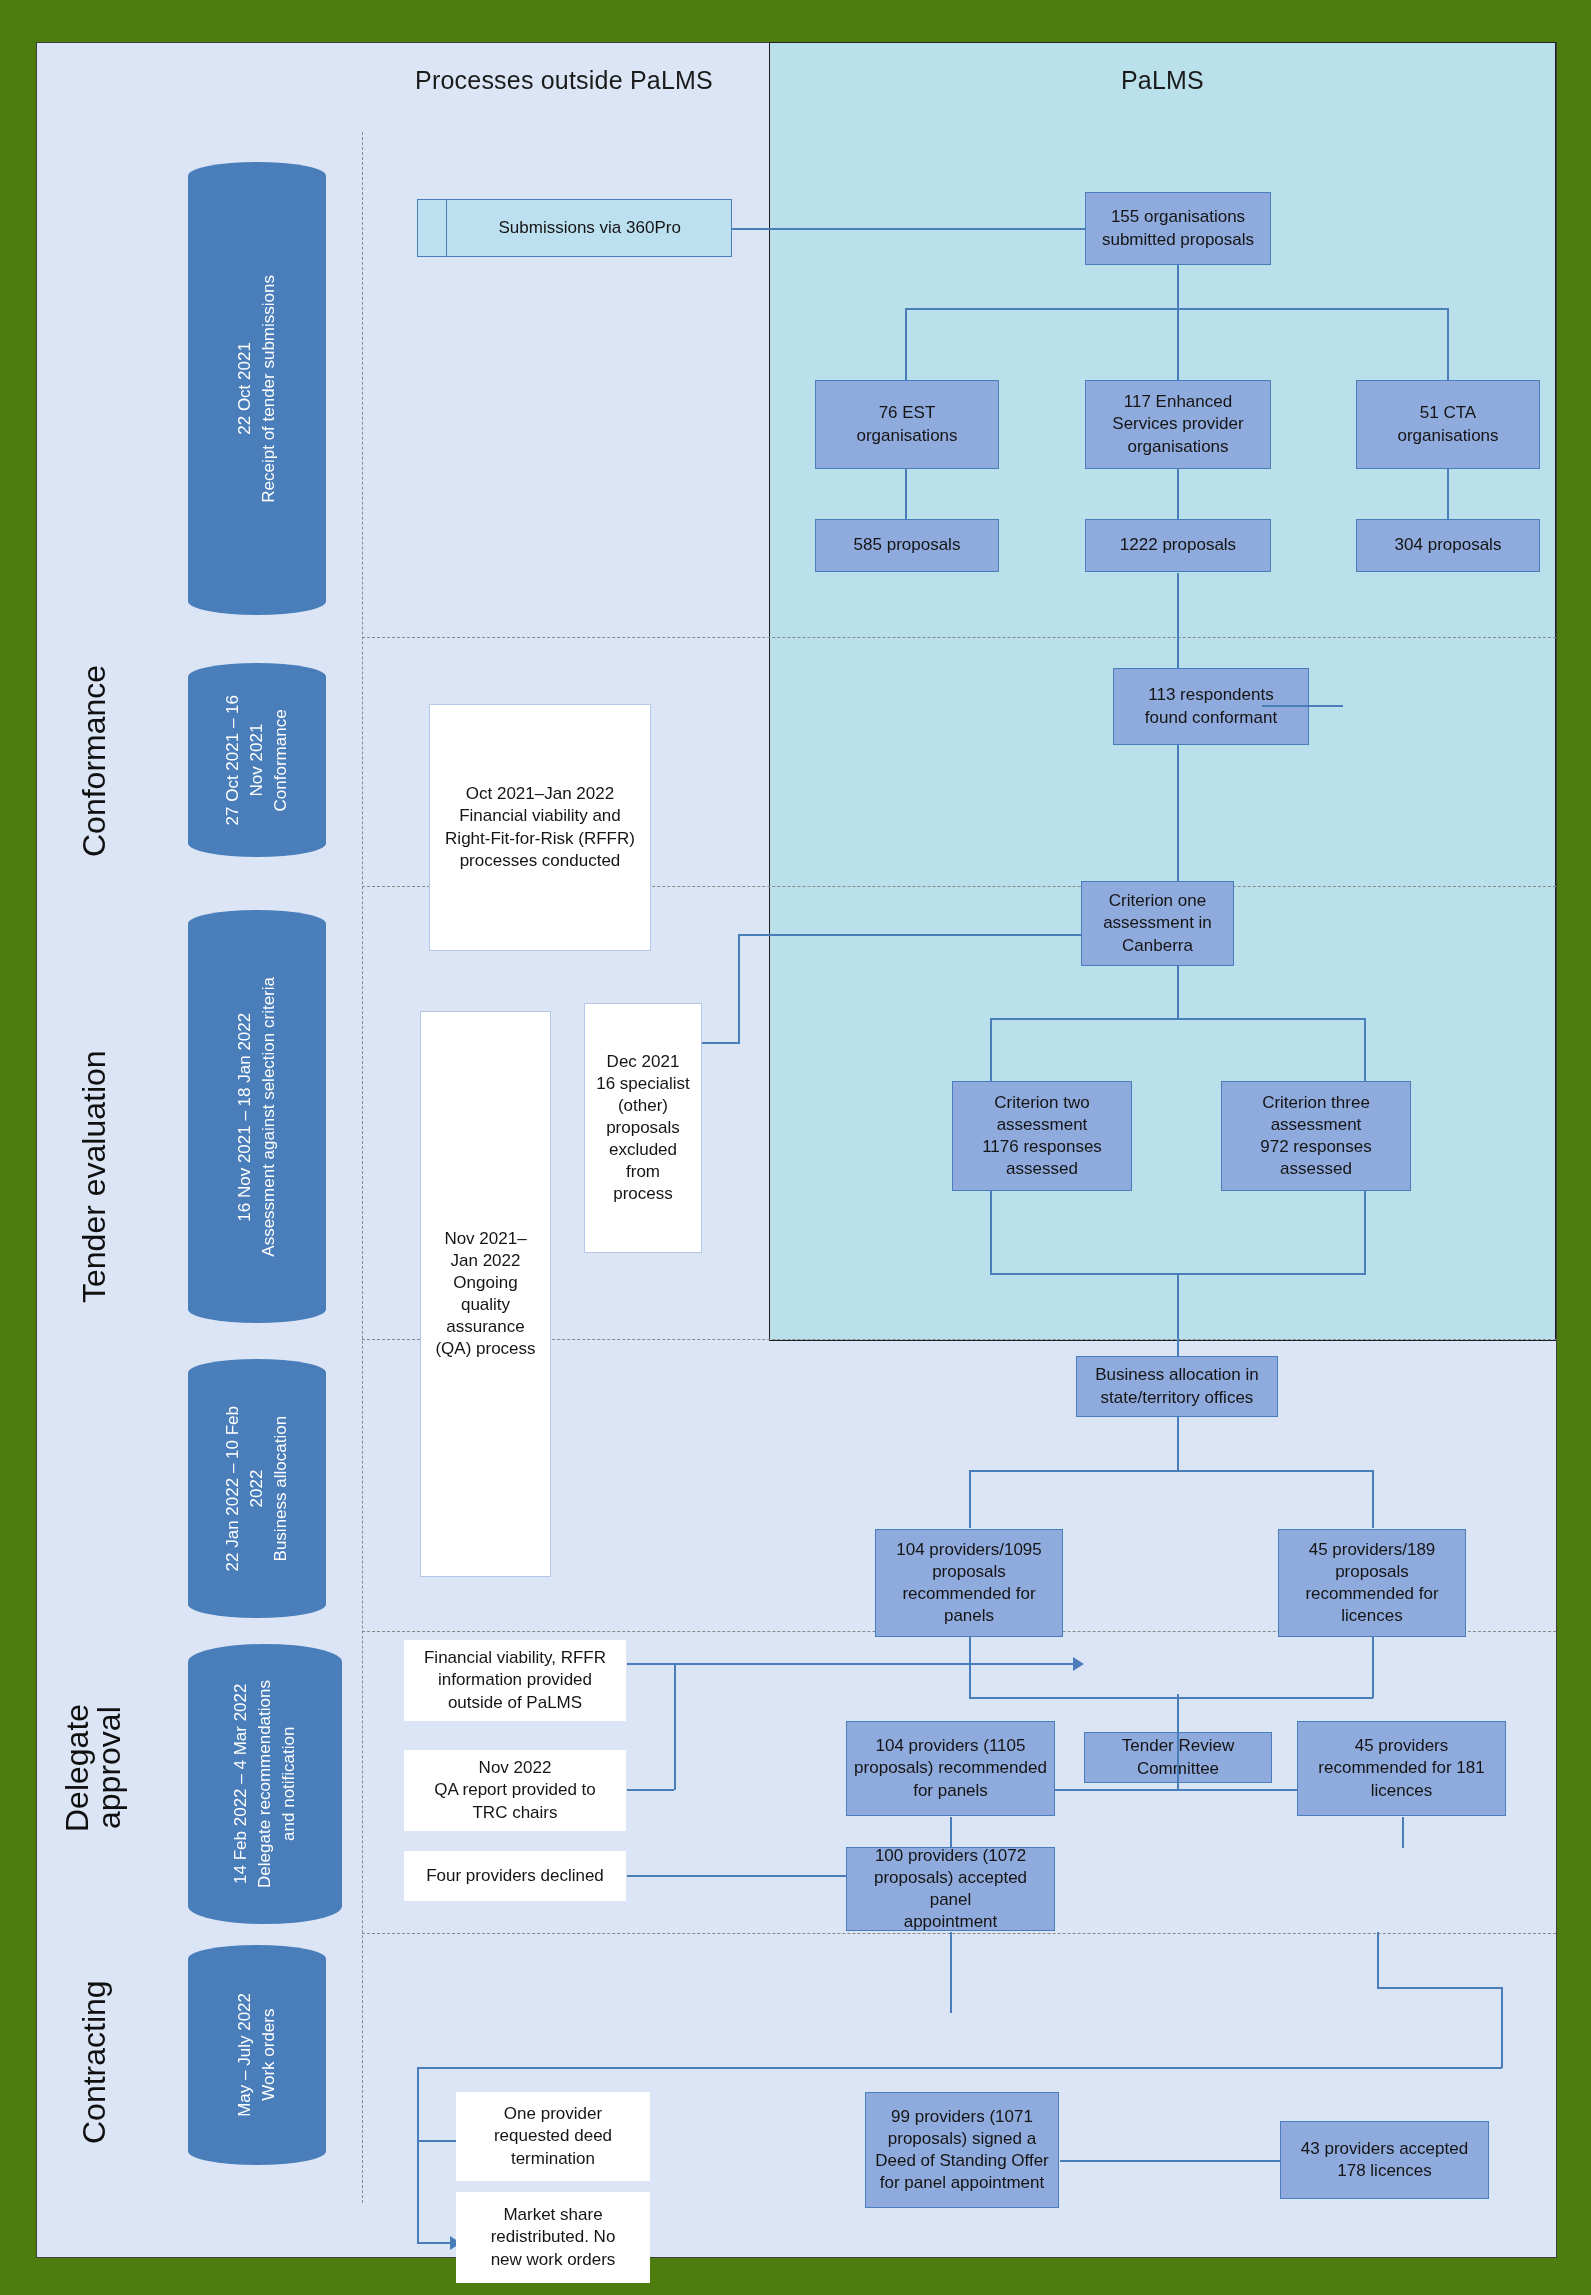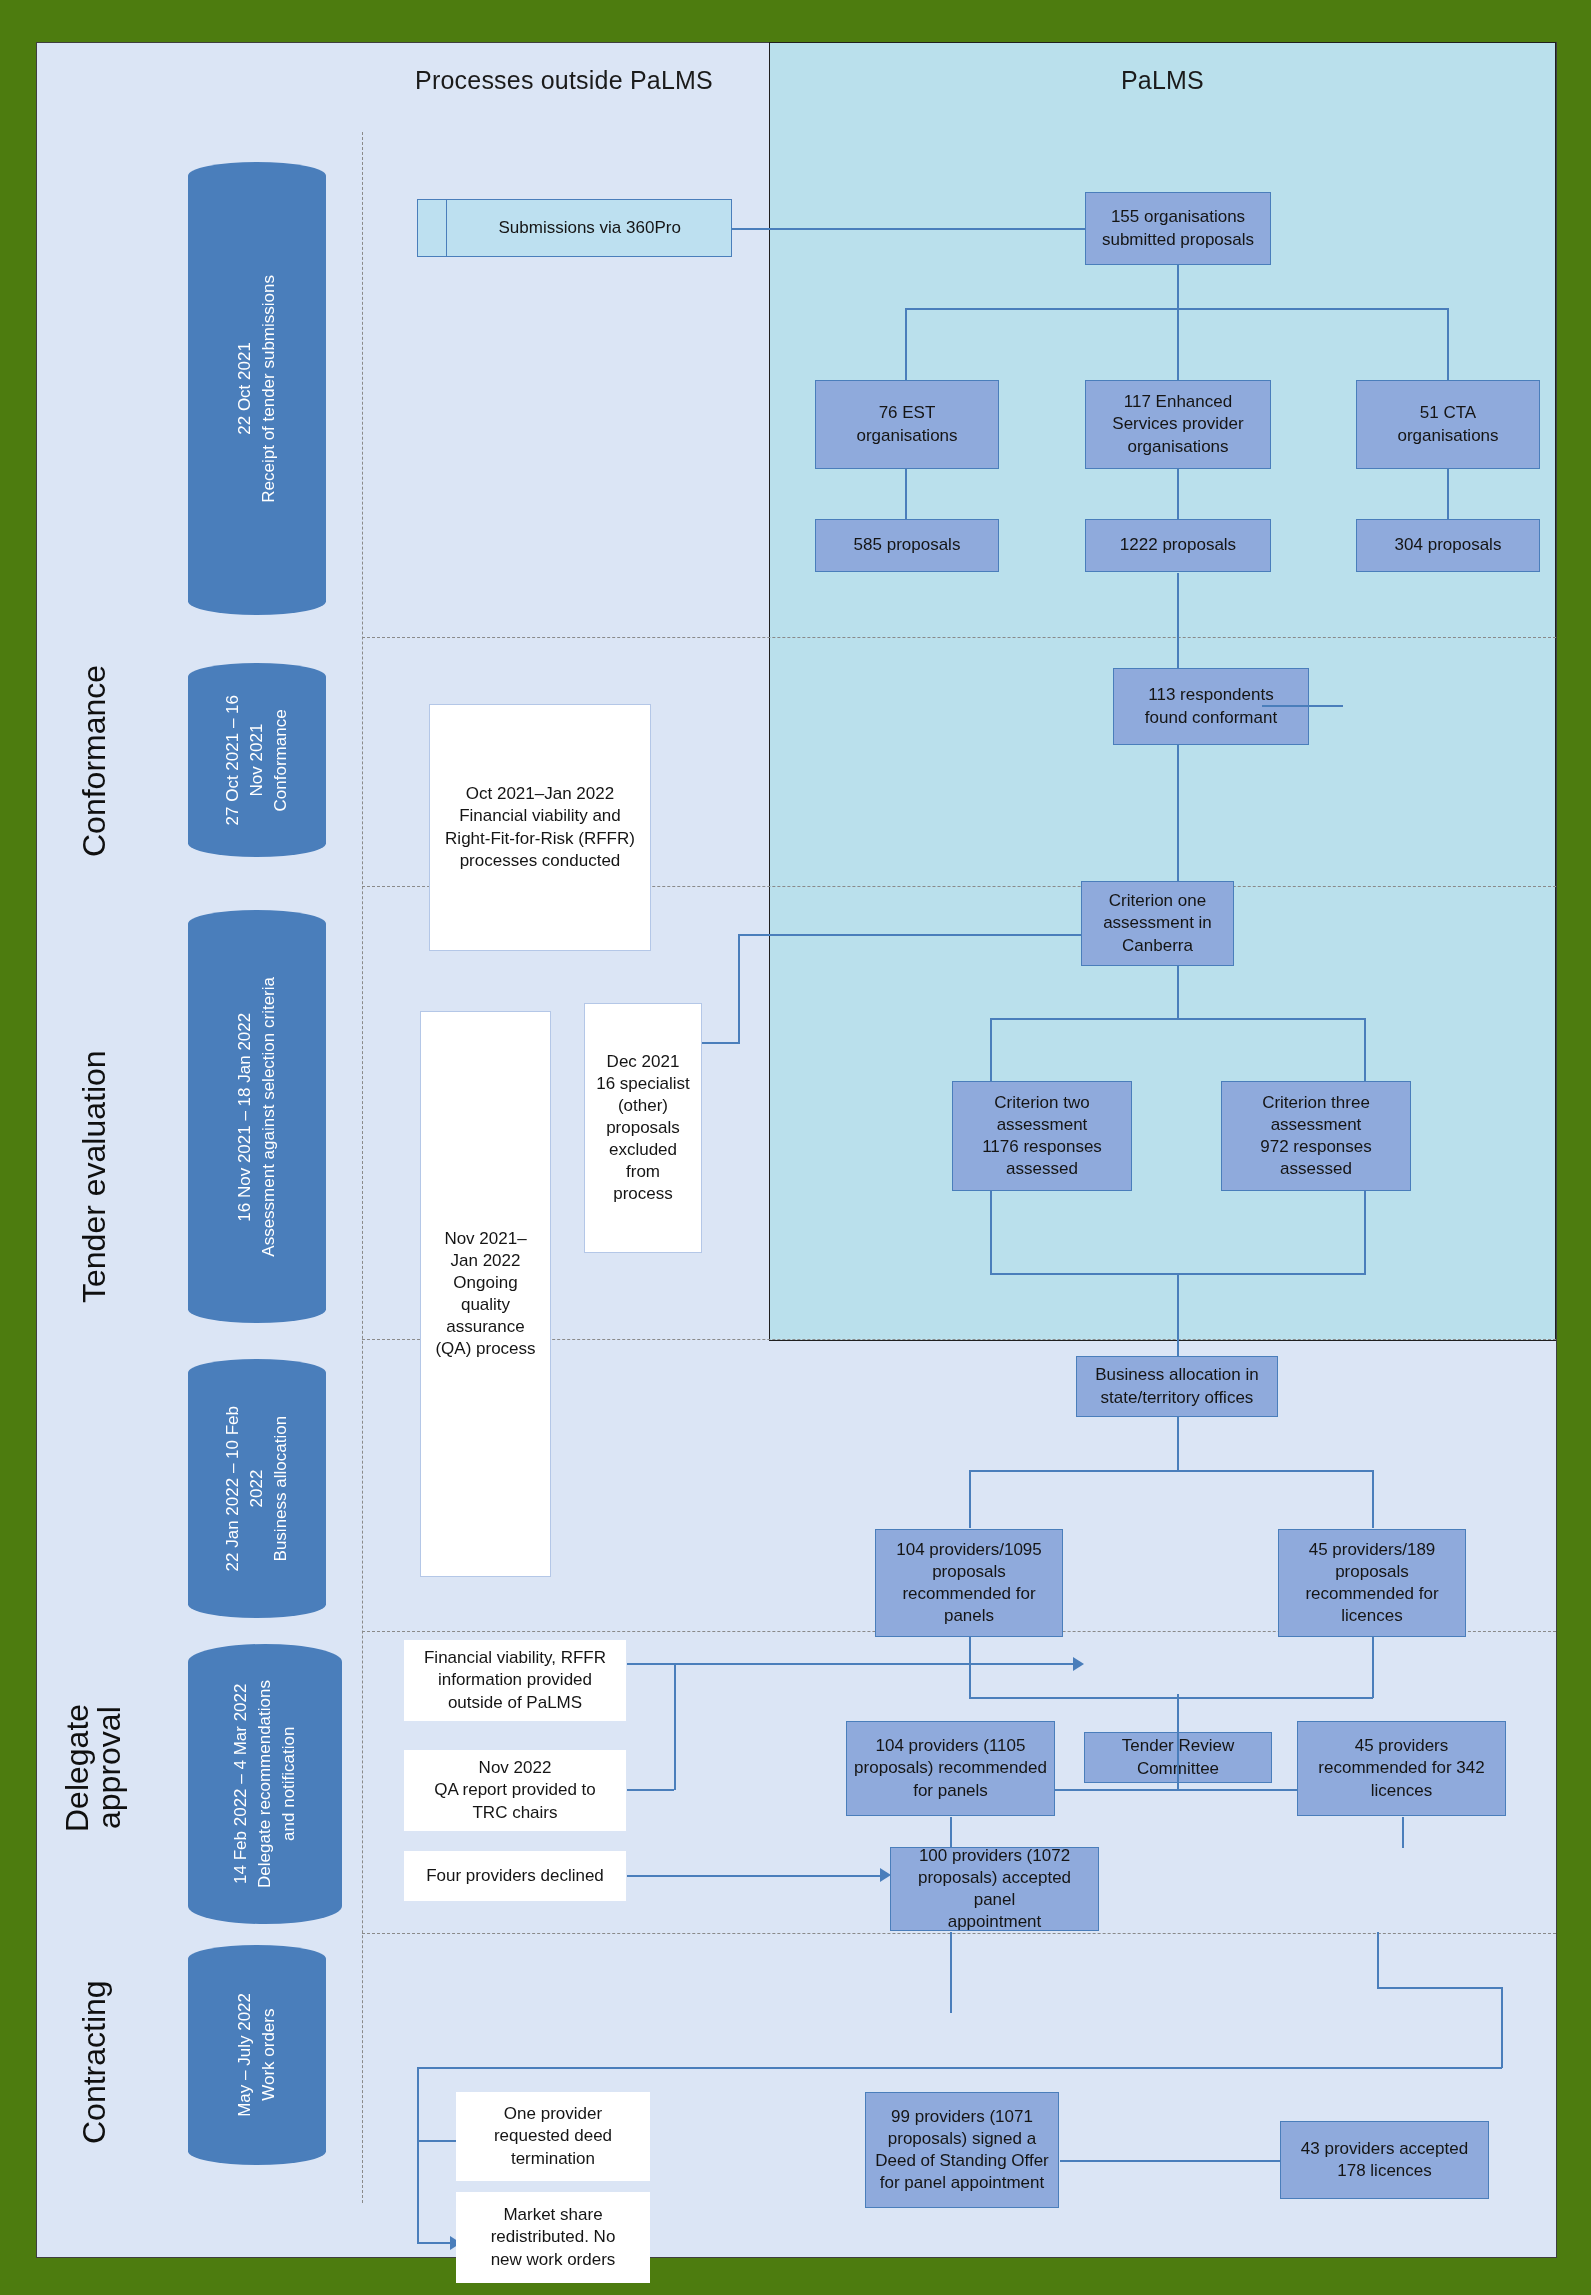--- a/index.html
+++ b/index.html
@@ -278,32 +278,32 @@
 
   <div class="box blue" style="left:1084px;top:1732px;width:188px;height:51px;">Tender Review
 Committee</div>
 
   <div class="ln lnv" style="left:1177px;top:1694px;height:97px;"></div>
 
   <div class="box blue" style="left:846px;top:1721px;width:209px;height:95px;">104 providers (1105
 proposals) recommended
 for panels</div>
   <div class="box blue" style="left:1297px;top:1721px;width:209px;height:95px;">45 providers
-recommended for 342
+recommended for 181
 licences</div>
 
   <div class="ln lnh" style="left:1055px;top:1789px;width:243px;"></div>
 
   <div class="ln lnh" style="left:627px;top:1875px;width:256px;"></div>
   <div class="arrow" style="left:880px;top:1868px;"></div>
 
   <div class="ln lnv" style="left:950px;top:1817px;height:31px;"></div>
   <div class="ln lnv" style="left:1402px;top:1817px;height:31px;"></div>
 
-  <div class="box blue" style="left:846px;top:1847px;width:209px;height:84px;margin-left:44px;">100 providers (1072
+  <div class="box blue" style="left:846px;top:1847px;width:209px;height:84px;">100 providers (1072
 proposals) accepted panel
 appointment</div>
 
   <div class="ln lnv" style="left:950px;top:1932px;height:81px;"></div>
   <div class="ln lnv" style="left:1377px;top:1932px;height:55px;"></div>
 
   <div class="ln lnh" style="left:417px;top:2067px;width:1085px;"></div>
   <div class="ln lnv" style="left:417px;top:2067px;height:175px;"></div>
   <div class="ln lnv" style="left:1501px;top:1987px;height:81px;"></div>
   <div class="ln lnh" style="left:1377px;top:1987px;width:125px;"></div>

